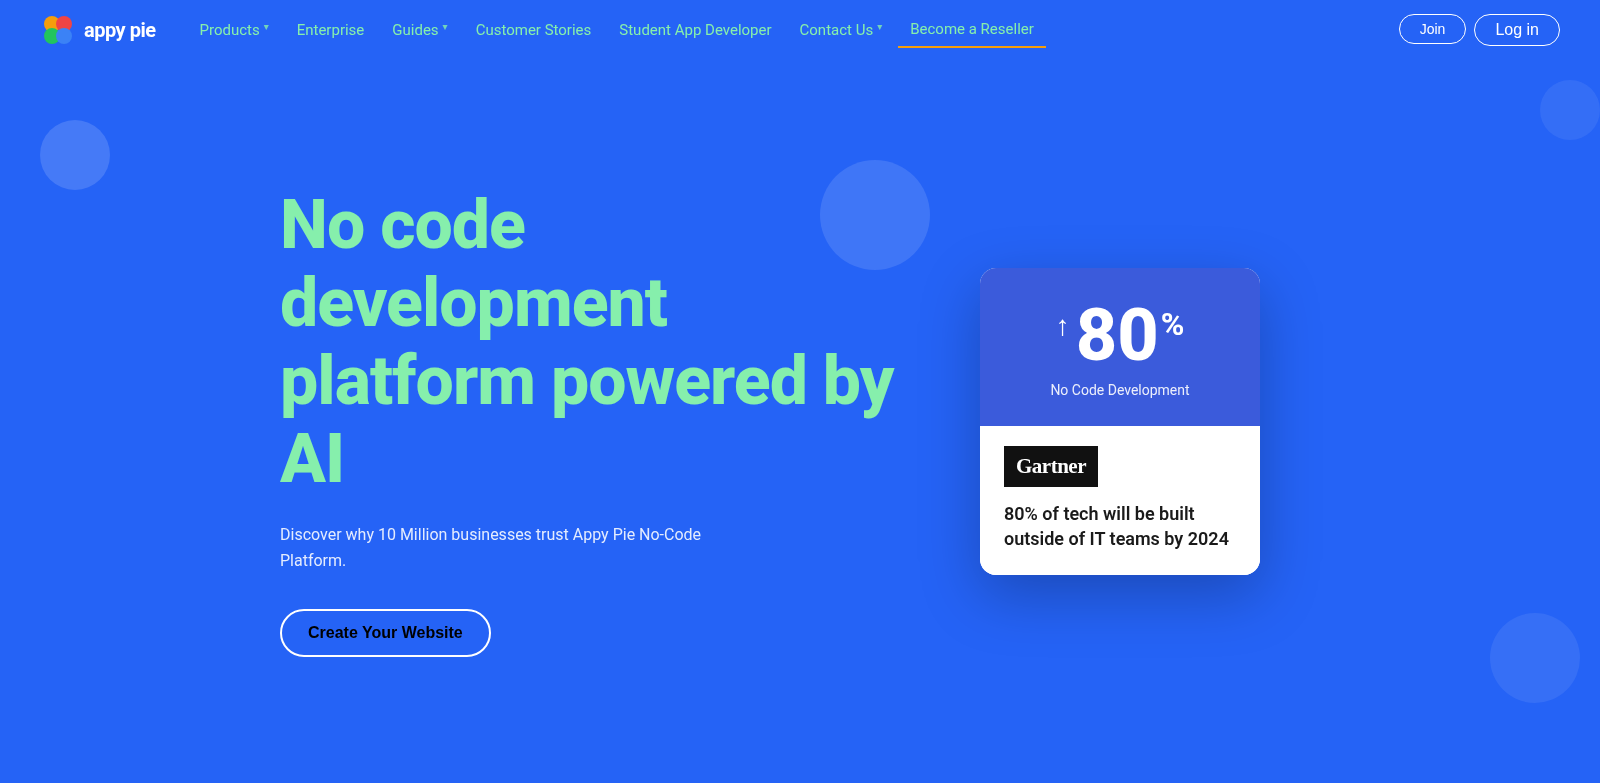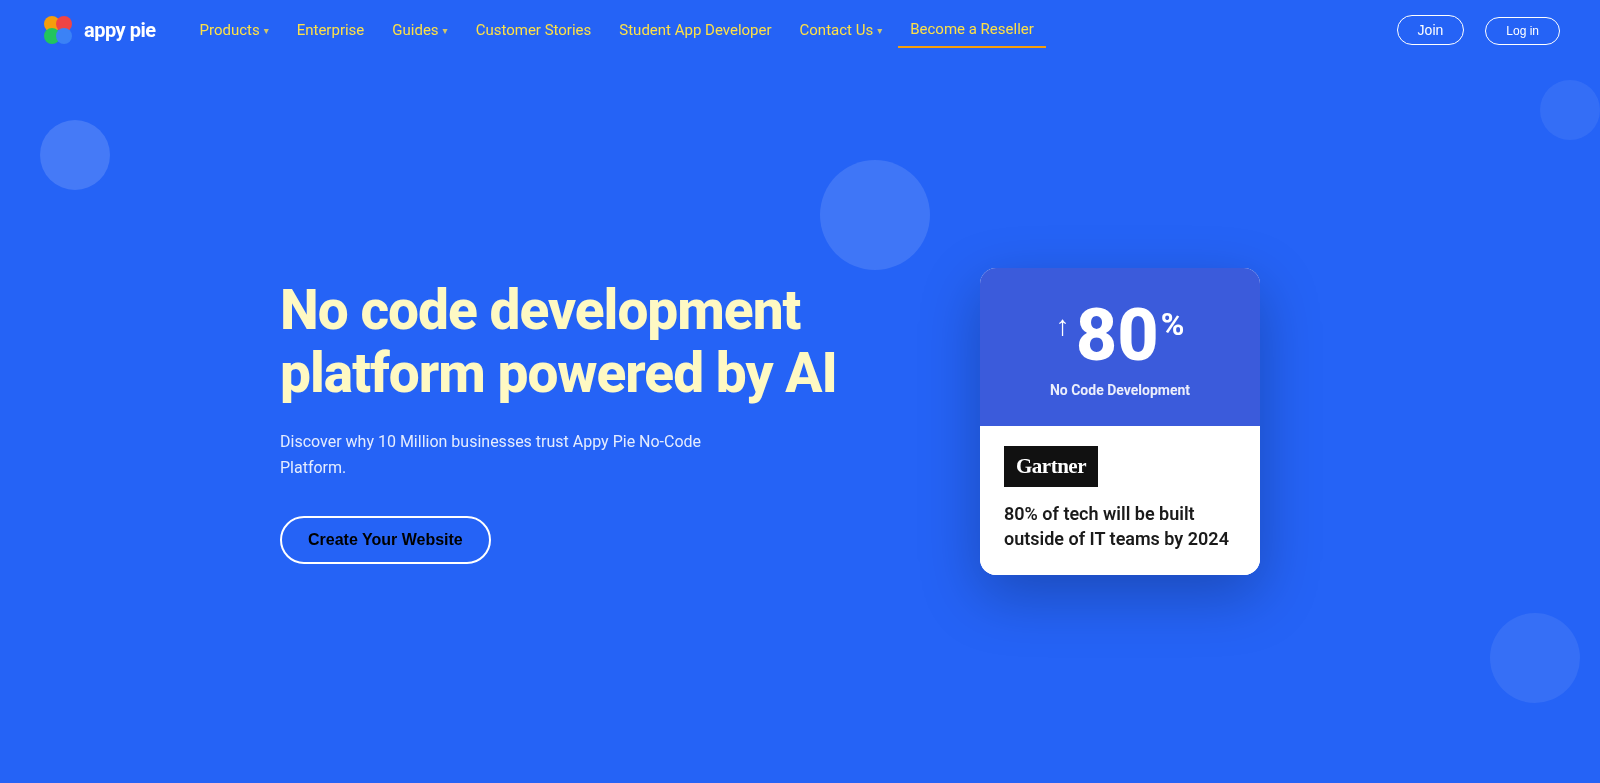--- a/index.html
+++ b/index.html
@@ -32,57 +32,56 @@
       font-weight: 700;
       letter-spacing: -0.5px;
     }
     .nav-links {
       display: flex;
       align-items: center;
       gap: 4px;
       flex: 1;
     }
     .nav-item {
-      color: #fde047;
+      color: #86efac;
       font-size: 15px;
       padding: 8px 12px;
       cursor: pointer;
       display: flex;
-      align-items: center;
       gap: 4px;
       white-space: nowrap;
       text-decoration: none;
     }
     .nav-item.active {
       border-bottom: 2px solid #f59e0b;
     }
     .nav-chevron {
       font-size: 10px;
       opacity: 0.8;
     }
     .nav-actions {
       display: flex;
-      align-items: flex-end;
-      gap: 21px;
+      align-items: flex-start;
+      gap: 8px;
     }
     .btn-join {
       color: #fff;
       border: 1.5px solid #fff;
       border-radius: 20px;
       padding: 6px 20px;
       font-size: 14px;
       background: transparent;
       cursor: pointer;
     }
     .btn-login {
       color: #fff;
       border: 1.5px solid #fff;
       border-radius: 20px;
       padding: 6px 20px;
-      font-size: 12px;
+      font-size: 16px;
       background: transparent;
       cursor: pointer;
     }
 
     
     .hero {
       background: #2563f6;
       min-height: 723px;
       position: relative;
       display: flex;
@@ -138,22 +137,22 @@
       padding: 0 80px;
       gap: 80px;
     }
 
     .hero-left {
       flex: 1;
       max-width: 620px;
     }
 
     .hero-title {
-      color: #fef9c3;
-      font-size: 55px;
+      color: #86efac;
+      font-size: 68px;
       font-weight: 800;
       line-height: 1.15;
       margin-bottom: 24px;
       letter-spacing: -1px;
     }
 
     .hero-subtitle {
       color: rgba(255,255,255,0.88);
       font-size: 16px;
       line-height: 1.6;
@@ -230,21 +229,21 @@
     .stat-pct {
       font-size: 32px;
       font-weight: 700;
       margin-top: 8px;
     }
 
     .stat-label {
       font-size: 14px;
       opacity: 0.9;
       margin-top: 10px;
-      font-weight: 700;
+      font-weight: 400;
     }
 
     .stat-card-bottom {
       background: #fff;
       padding: 20px 24px 24px;
     }
 
     .gartner-badge {
       background: #111;
       color: #fff;

